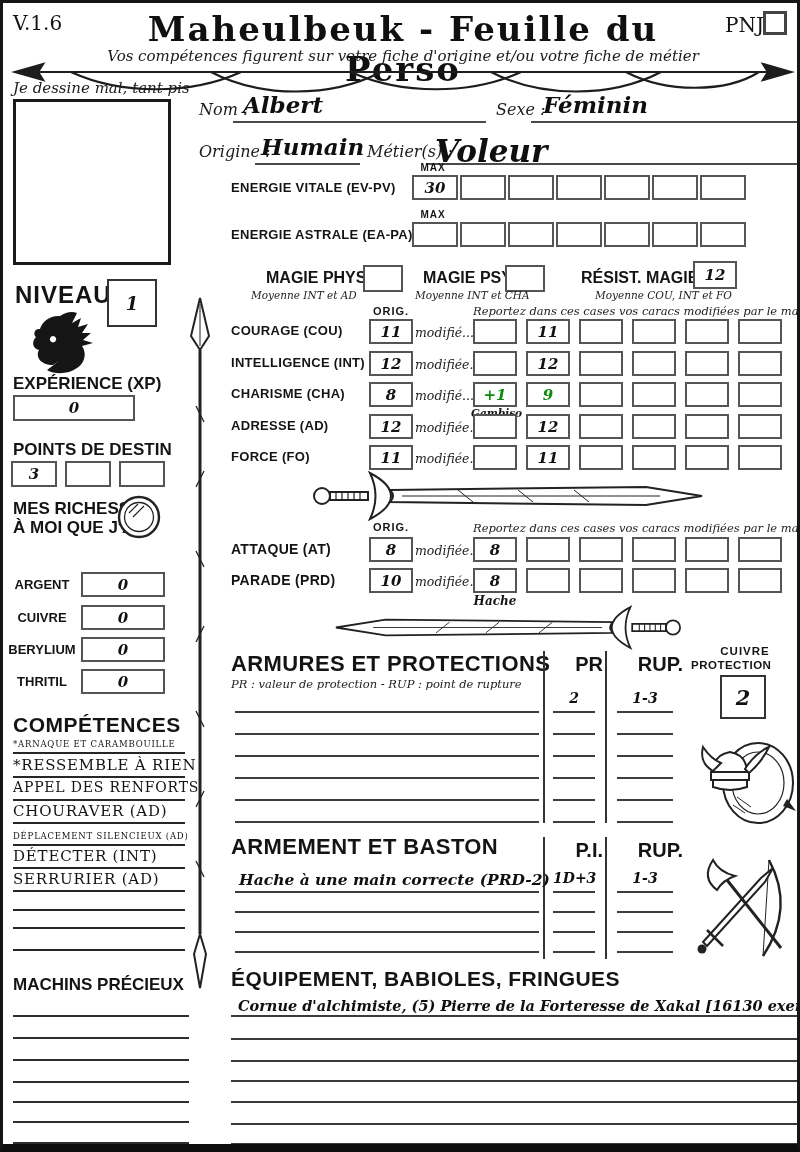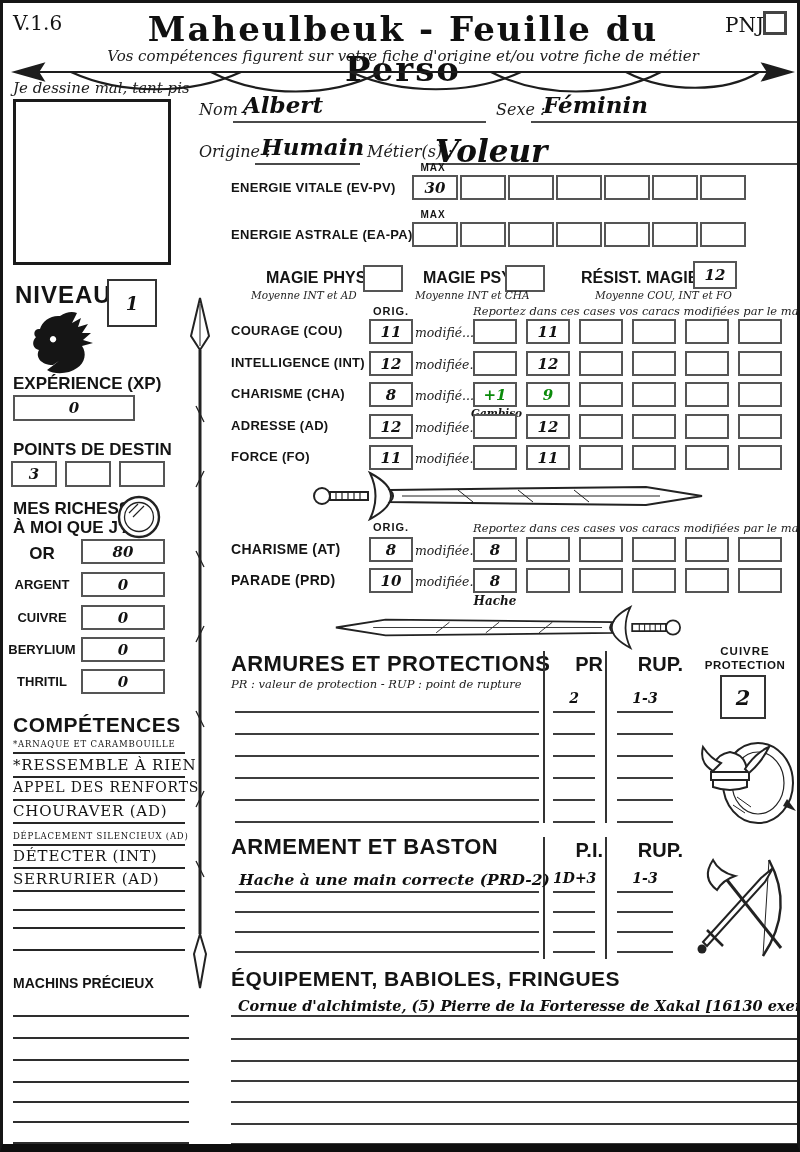--- a/index.html
+++ b/index.html
@@ -195,21 +195,21 @@
         <path d="M94 31 H352" stroke-width="1" fill="none"></path>
         <path d="M150 25 l15 12 M210 25 l15 12 M266 25 l15 12" stroke-width="1" fill="none"></path>
       </g>
     </svg>
   </div>
 
   <div class="lbl" style="left:366px;top:518px;width:44px;text-align:center;font-size:11px;letter-spacing:1px;">ORIG.</div>
   <div class="seccap" style="left:470px;top:518px;width:325px;text-align:center;">Reportez dans ces cases vos caracs modifiées par le matériel</div>
 
   <div class="srow" style="top:534px;">
-    <span class="slabel" style="font-size:14px;">CHARISME (AT)</span>
+    <span class="slabel" style="font-size:14px;">ATTAQUE (AT)</span>
     <span class="b orig">8</span>
     <span class="modl">modifiée...</span>
     <span class="b mbx c0">8</span>
     <span class="b mbx c1"></span>
     <span class="b mbx c2"></span>
     <span class="b mbx c3"></span>
     <span class="b mbx c4"></span>
     <span class="b mbx c5"></span>
   </div>
   <div class="srow" style="top:565px;">
@@ -278,21 +278,21 @@
     <span class="tl" style="left:614px;width:56px;"></span>
   </div>
   <div class="trow" style="top:797px;">
     <span class="tname hw"></span>
     <span class="tl" style="left:232px;width:304px;"></span>
     <span class="tl" style="left:550px;width:42px;"></span>
     <span class="tl" style="left:614px;width:56px;"></span>
   </div>
 
   <div class="lbl" style="left:688px;top:642px;width:108px;text-align:center;font-size:11.5px;letter-spacing:1px;">CUIVRE</div>
-  <div class="lbl" style="left:688px;top:656px;width:108px;text-align:center;font-size:11.5px;letter-spacing:.5px;">PROTECTION</div>
+  <div class="lbl" style="left:688px;top:656px;width:108px;text-align:left;font-size:11.5px;letter-spacing:.5px;">PROTECTION</div>
   <div class="b" style="left:717px;top:672px;width:46px;height:44px;font-size:21px;border-color:#333;">2</div>
   <div class="hand" style="left:688px;top:719px;width:108px;text-align:center;font-size:16px;margin-top:32px;">max : 3</div>
   <div class="abs" style="left:694px;top:732px;">
     <svg width="100" height="92" viewBox="0 0 100 92">
       <g stroke="#222" fill="#fff" stroke-width="2">
         <ellipse cx="61" cy="48" rx="35" ry="40"></ellipse>
         <ellipse cx="61" cy="48" rx="26" ry="31" stroke-width="1.2"></ellipse>
         <path d="M90 64 L99 76 L86 71 Z" fill="#222" stroke="none"></path>
         <path d="M16 40 Q15 20 33 17 Q51 20 50 40 L50 52 Q33 58 16 52 Z"></path>
         <path d="M14 37 h38 v8 h-38 z"></path>
@@ -382,24 +382,20 @@
   <div class="abs" style="left:114px;top:492px;">
     <svg width="44" height="44" viewBox="0 0 44 44">
       <g stroke="#222" fill="#fff">
         <circle cx="22" cy="22" r="20" stroke-width="2.4"></circle>
         <circle cx="22" cy="22" r="14.5" stroke-width="1.3"></circle>
         <path d="M12 18 L21 9 M16 22 L27 11" stroke-width="1.2" fill="none"></path>
       </g>
     </svg>
   </div>
 
-  <div class="mrow" style="top:536px;">
-    <span class="mlab" style="font-size:17px;">OR</span>
-    <span class="b mbox">80</span>
-  </div>
   <div class="mrow" style="top:569px;">
     <span class="mlab" style="font-size:13px;">ARGENT</span>
     <span class="b mbox">0</span>
   </div>
   <div class="mrow" style="top:602px;">
     <span class="mlab" style="font-size:13px;">CUIVRE</span>
     <span class="b mbox">0</span>
   </div>
   <div class="mrow" style="top:634px;">
     <span class="mlab" style="font-size:13px;">BERYLIUM</span>
@@ -415,21 +411,21 @@
   <div class="sk" style="top:753px;height:20px;font-size:15px;">*RESSEMBLE À RIEN</div>
   <div class="sk" style="top:776px;height:20px;font-size:14px;">APPEL DES RENFORTS</div>
   <div class="sk" style="top:799px;height:20px;font-size:15px;">CHOURAVER (AD)</div>
   <div class="sk" style="top:828px;height:13px;font-size:8.5px;">DÉPLACEMENT SILENCIEUX (AD)</div>
   <div class="sk" style="top:867px;height:20px;font-size:15px;">SERRURIER (AD)</div>
   <div class="sk" style="top:844px;height:20px;font-size:15px;">DÉTECTER (INT)</div>
   <div class="sk" style="top:893px;height:13px;"></div>
   <div class="sk" style="top:911px;height:13px;"></div>
   <div class="sk" style="top:933px;height:13px;"></div>
 
-  <div class="lbl" style="left:10px;top:972px;font-size:14px;">MACHINS PRÉCIEUX</div>
+  <div class="lbl" style="left:10px;top:972px;font-size:17px;">MACHINS PRÉCIEUX</div>
   <div class="mline" style="top:1012px;"></div>
   <div class="mline" style="top:1034px;"></div>
   <div class="mline" style="top:1056px;"></div>
   <div class="mline" style="top:1078px;"></div>
   <div class="mline" style="top:1098px;"></div>
   <div class="mline" style="top:1118px;"></div>
   <div class="mline" style="top:1139px;"></div>
 
   <div class="abs" style="left:182px;top:293px;">
     <svg width="30" height="695" viewBox="0 0 30 695">

